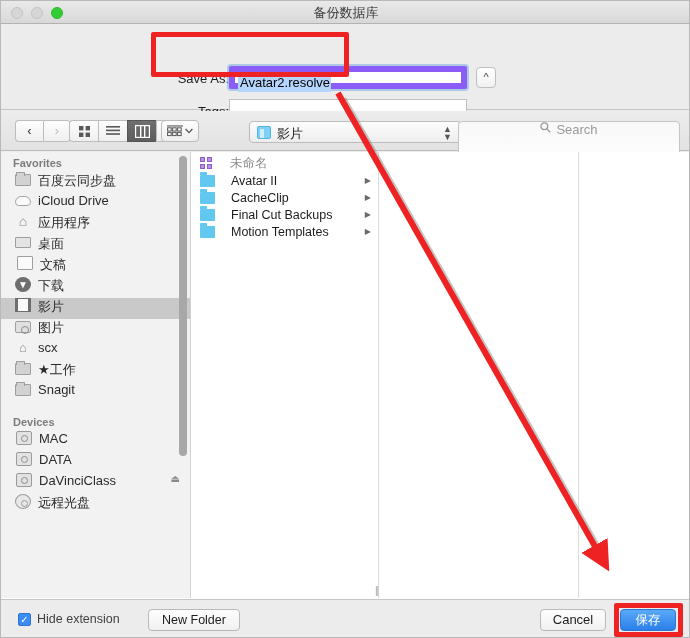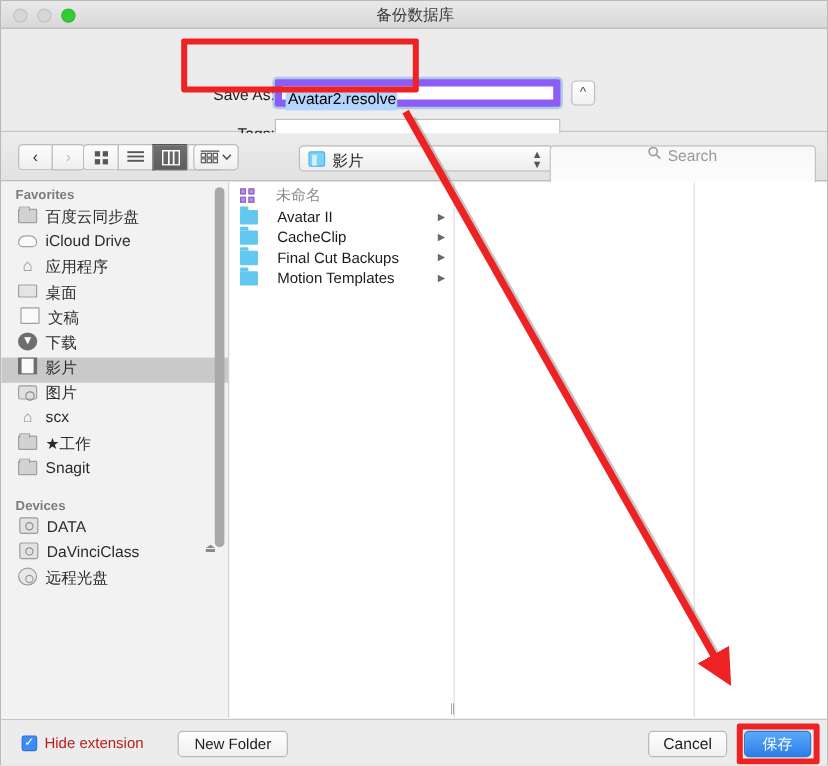--- a/index.html
+++ b/index.html
@@ -304,21 +304,21 @@
     border-top: 1px solid #c6c6c6;
   }
   #hideExtBox {
     position: absolute; left: 17px; top: 612px;
     width: 13px; height: 13px;
     background: #3b8cf4; border: 1px solid #2f74cf; border-radius: 2px;
     color: #fff; font-size: 10px; text-align: center; line-height: 12px;
   }
   #hideExtLabel {
     position: absolute; left: 36px; top: 611px;
-    font-size: 12.5px; color: #b91c1c;
+    font-size: 12.5px; color: #404040;
   }
   #newFolderBtn {
     position: absolute; left: 147px; top: 608px;
     width: 92px; height: 22px;
     background: linear-gradient(to bottom, #fefefe, #f0f0f0);
     border: 1px solid #b9b9b9; border-radius: 4px;
     font-size: 12.5px; color: #1c1c1c;
     text-align: center; line-height: 20px;
   }
   #cancelBtn {
@@ -491,20 +491,24 @@
       </div>
       <div class="sb-item">
         <span class="ic ic-folder"></span>
         <span class="sb-label">Snagit</span>
       </div>
 
       <div class="sb-header" style="padding-top:13px;">Devices</div>
 
       <div class="sb-item">
         <span class="ic ic-disk"></span>
+        <span class="sb-label">MAC</span>
+      </div>
+      <div class="sb-item">
+        <span class="ic ic-disk"></span>
         <span class="sb-label">DATA</span>
       </div>
       <div class="sb-item">
         <span class="ic ic-disk"></span>
         <span class="sb-label">DaVinciClass</span>
         <span class="sb-eject">⏏</span>
       </div>
       <div class="sb-item">
         <span class="ic ic-cd"></span>
         <span class="sb-label">远程光盘</span>

